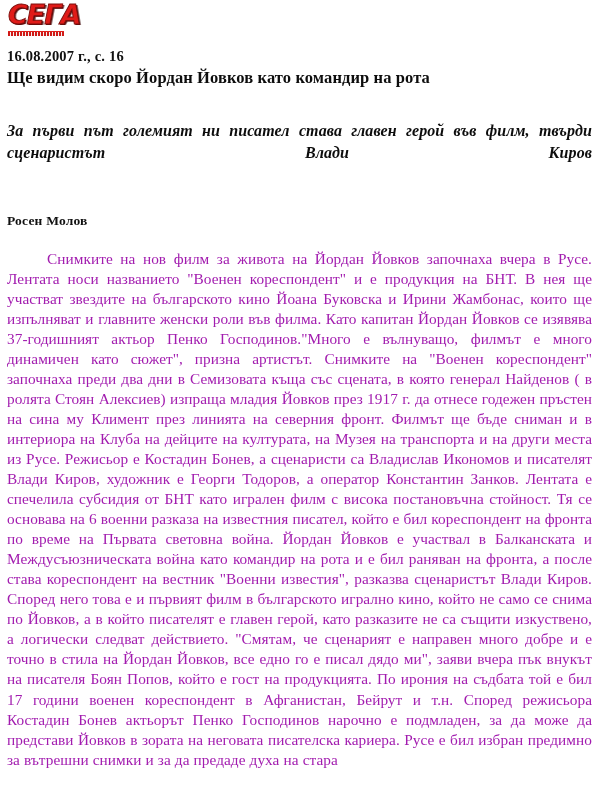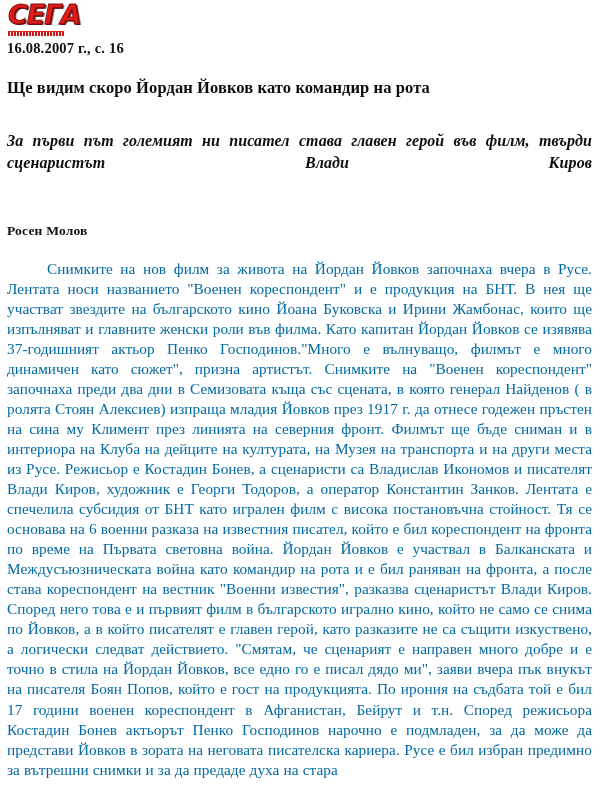--- a/index.html
+++ b/index.html
@@ -75,32 +75,32 @@
     border-top: 1px solid #e2201c;
   }
 
   
   .dateline {
     font-family: "Liberation Serif", serif;
     font-weight: 700;
     font-size: 14.5px;
     line-height: 16px;
     color: #111;
-    margin-top: 2px;
+    margin-top: 10px;
     letter-spacing: 0.2px;
   }
 
   
   .headline {
     font-family: "Liberation Serif", serif;
     font-weight: 700;
     font-size: 16.5px;
     line-height: 20px;
     color: #0d0d0d;
-    margin-top: 22px;
+    margin-top: 4px;
     letter-spacing: 0.1px;
   }
 
   
   .deck {
     font-family: "Liberation Serif", serif;
     font-weight: 700;
     font-style: italic;
     font-size: 16px;
     line-height: 21.5px;
@@ -126,21 +126,21 @@
     color: #111;
     margin-top: 28px;
     letter-spacing: 0.2px;
   }
 
   
   .body-text {
     font-family: "Liberation Serif", serif;
     font-size: 15.3px;
     line-height: 20.05px;
-    color: #0369a1;
+    color: #a21caf;
     margin-top: 20px;
     text-align: justify;
     text-justify: inter-word;
     text-indent: 40px;
     letter-spacing: 0.05px;
     word-spacing: 0.2px;
     hyphens: none;
   }
 </style>
 </head>

